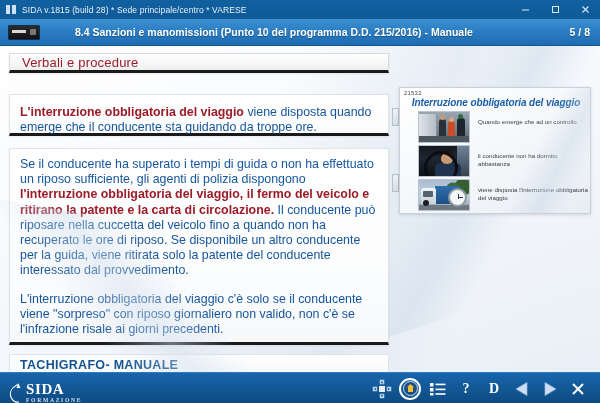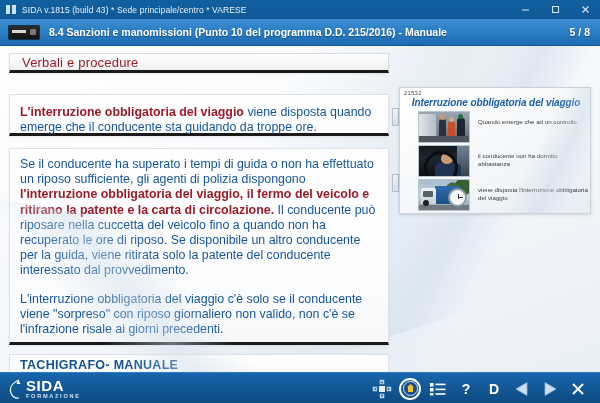--- a/index.html
+++ b/index.html
@@ -76,20 +76,21 @@
   .chapter-header {
     position: absolute;
     left: 0; top: 19px;
     width: 600px; height: 27px;
     background: linear-gradient(to bottom, #3d8fd0 0%, #2c7ec4 45%, #1e6cb3 100%);
     border-bottom: 1px solid #17548d;
     display: flex;
     align-items: center;
     box-sizing: border-box;
     padding: 0 10px 0 8px;
+    gap: 26px;
   }
   .chapter-icon {
     width: 30px; height: 13px;
     background: linear-gradient(to bottom, #2b2b2b, #111);
     border: 1px solid #0d2f50;
     border-radius: 1px;
     position: relative;
     flex: none;
     margin-right: 9px;
   }
@@ -444,21 +445,22 @@
   .panel-side-btn.bottom { top: 128px; }
 
   
   .toolbar {
     position: absolute;
     left: 0; top: 372px;
     width: 600px; height: 31px;
     background: linear-gradient(to bottom, #1765ad 0%, #125693 55%, #0d4a82 100%);
     border-top: 1px solid #2b7cc4;
     display: flex;
-    align-items: center;
+    align-items: flex-end;
+    font-family: Liberation Serif, serif;
   }
   .logo {
     display: flex;
     align-items: center;
     padding-left: 8px;
     flex: none;
   }
   .logo-mark {
     width: 15px; height: 22px;
     position: relative;
@@ -519,21 +521,21 @@
 </head>
 <body>
 
 <div class="app-window">
 
   <div class="titlebar">
     <div class="titlebar-icon">
       <div class="bar b1"></div>
         <div class="bar b2"></div>
     </div>
-    <div class="titlebar-text">SIDA v.1815 (build 43) * Sede principale/centro * VARESE</div>
+    <div class="titlebar-text">SIDA v.1815 (build 28) * Sede principale/centro * VARESE</div>
     <div class="window-controls">
       <div class="win-btn">
         <svg width="11" height="11" viewBox="0 0 11 11">
             <line x1="2" y1="6" x2="9" y2="6" stroke="#dce9f6" stroke-width="1"></line>
           </svg>
       </div>
       <div class="win-btn">
         <svg width="11" height="11" viewBox="0 0 11 11">
             <rect x="2.5" y="2.5" width="6" height="6" fill="none" stroke="#dce9f6" stroke-width="1"></rect>
           </svg>

